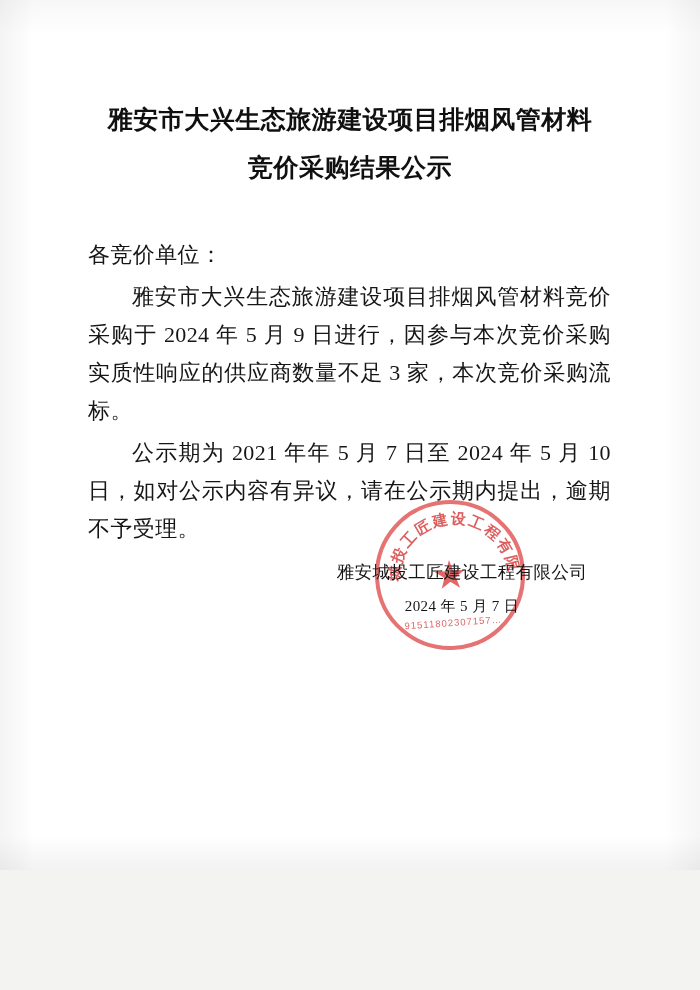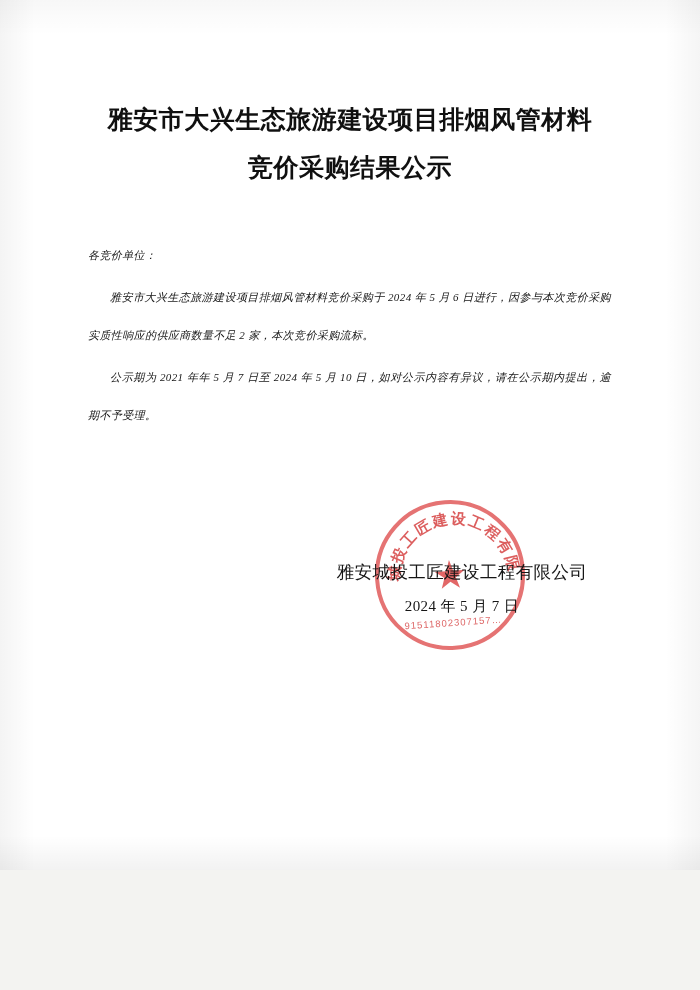--- a/index.html
+++ b/index.html
@@ -46,26 +46,25 @@
     font-family: Liberation Serif, serif;
   }
 
   .body-block {
     margin-top: 44px;
     color: #161616;
   }
 
   p.para {
     margin: 0 1px 4px 0;
-    font-size: 11px;
+    font-size: 22px;
     line-height: 38px;
     text-align: justify;
     text-justify: inter-ideograph;
     letter-spacing: 0.4px;
-    font-style: italic;
   }
   p.indent {
     text-indent: 2em;
   }
 
   .sign-block {
     position: absolute;
     right: 88px;
     top: 555px;
     width: 300px;
@@ -140,21 +139,21 @@
 
   <div class="content">
 
     <div class="doc-title">
       <span>雅安市大兴生态旅游建设项目排烟风管材料</span>
       <span class="line2">竞价采购结果公示</span>
     </div>
 
     <div class="body-block">
       <p class="para">各竞价单位：</p>
-      <p class="para indent">雅安市大兴生态旅游建设项目排烟风管材料竞价采购于 2024 年 5 月 6 日进行，因参与本次竞价采购实质性响应的供应商数量不足 2 家，本次竞价采购流标。</p>
+      <p class="para indent">雅安市大兴生态旅游建设项目排烟风管材料竞价采购于 2024 年 5 月 9 日进行，因参与本次竞价采购实质性响应的供应商数量不足 3 家，本次竞价采购流标。</p>
       <p class="para indent">公示期为 2021 年年 5 月 7 日至 2024 年 5 月 10 日，如对公示内容有异议，请在公示期内提出，逾期不予受理。</p>
     </div>
 
   </div>
 
   <div class="seal">
     <svg class="seal-ring-text" viewBox="0 0 150 150" aria-hidden="true">
       <defs>
         <path id="sealArc" d="M 20,75 A 55,55 0 0 1 130,75"></path>
       </defs>

